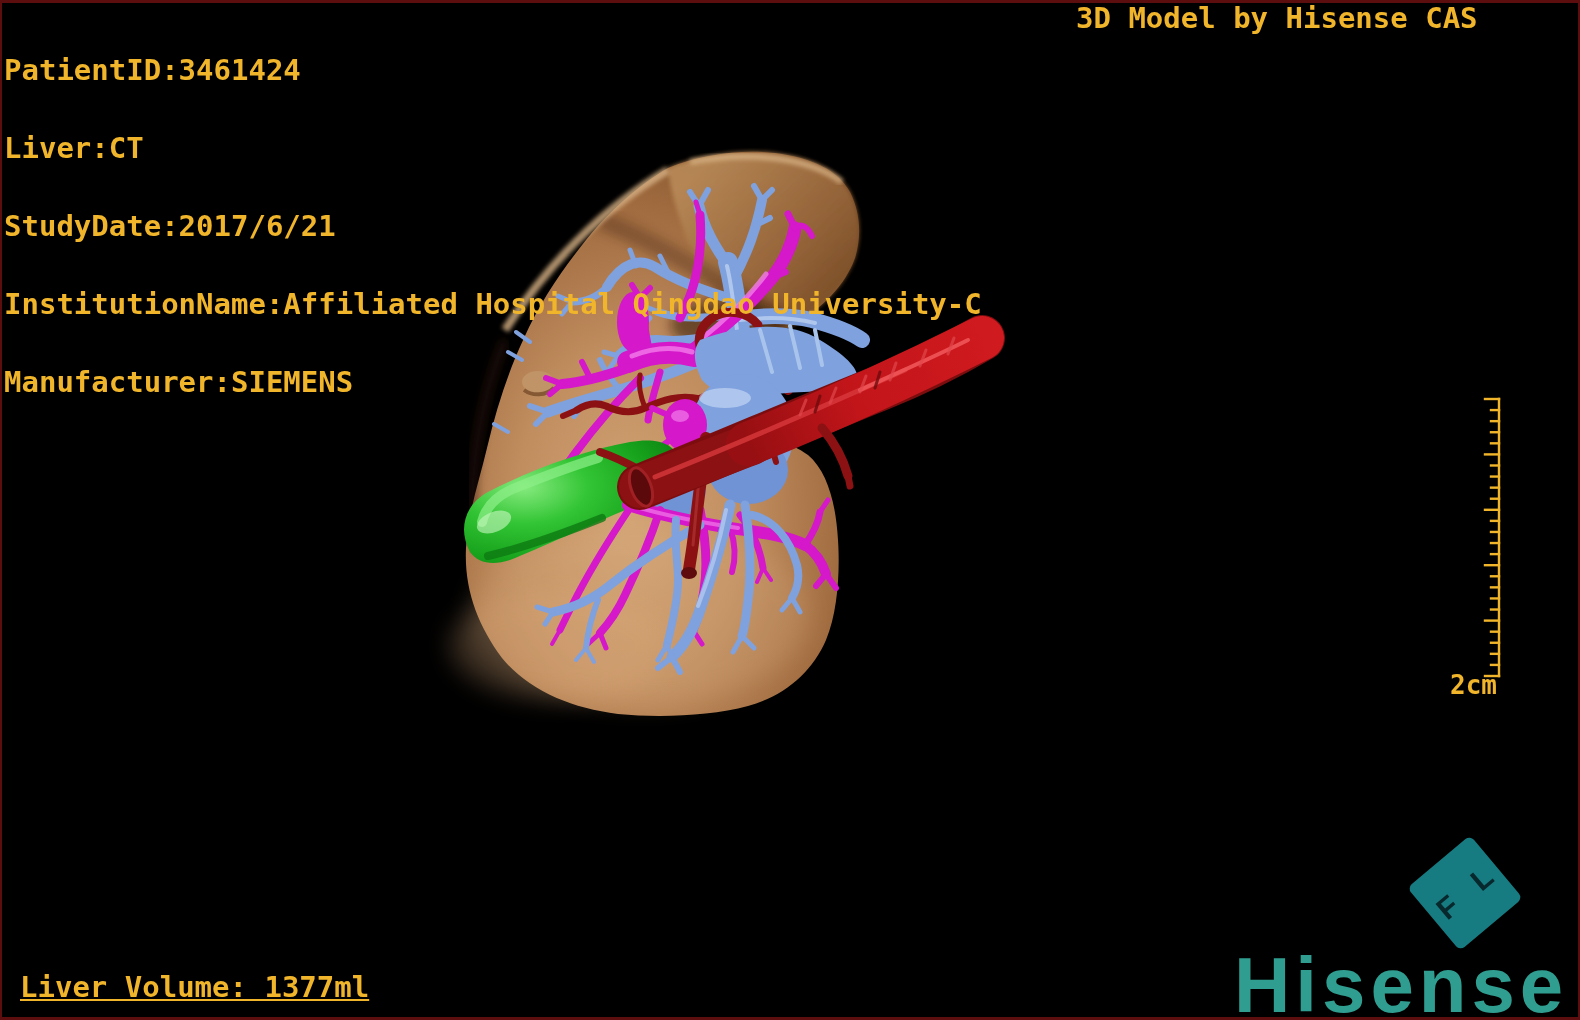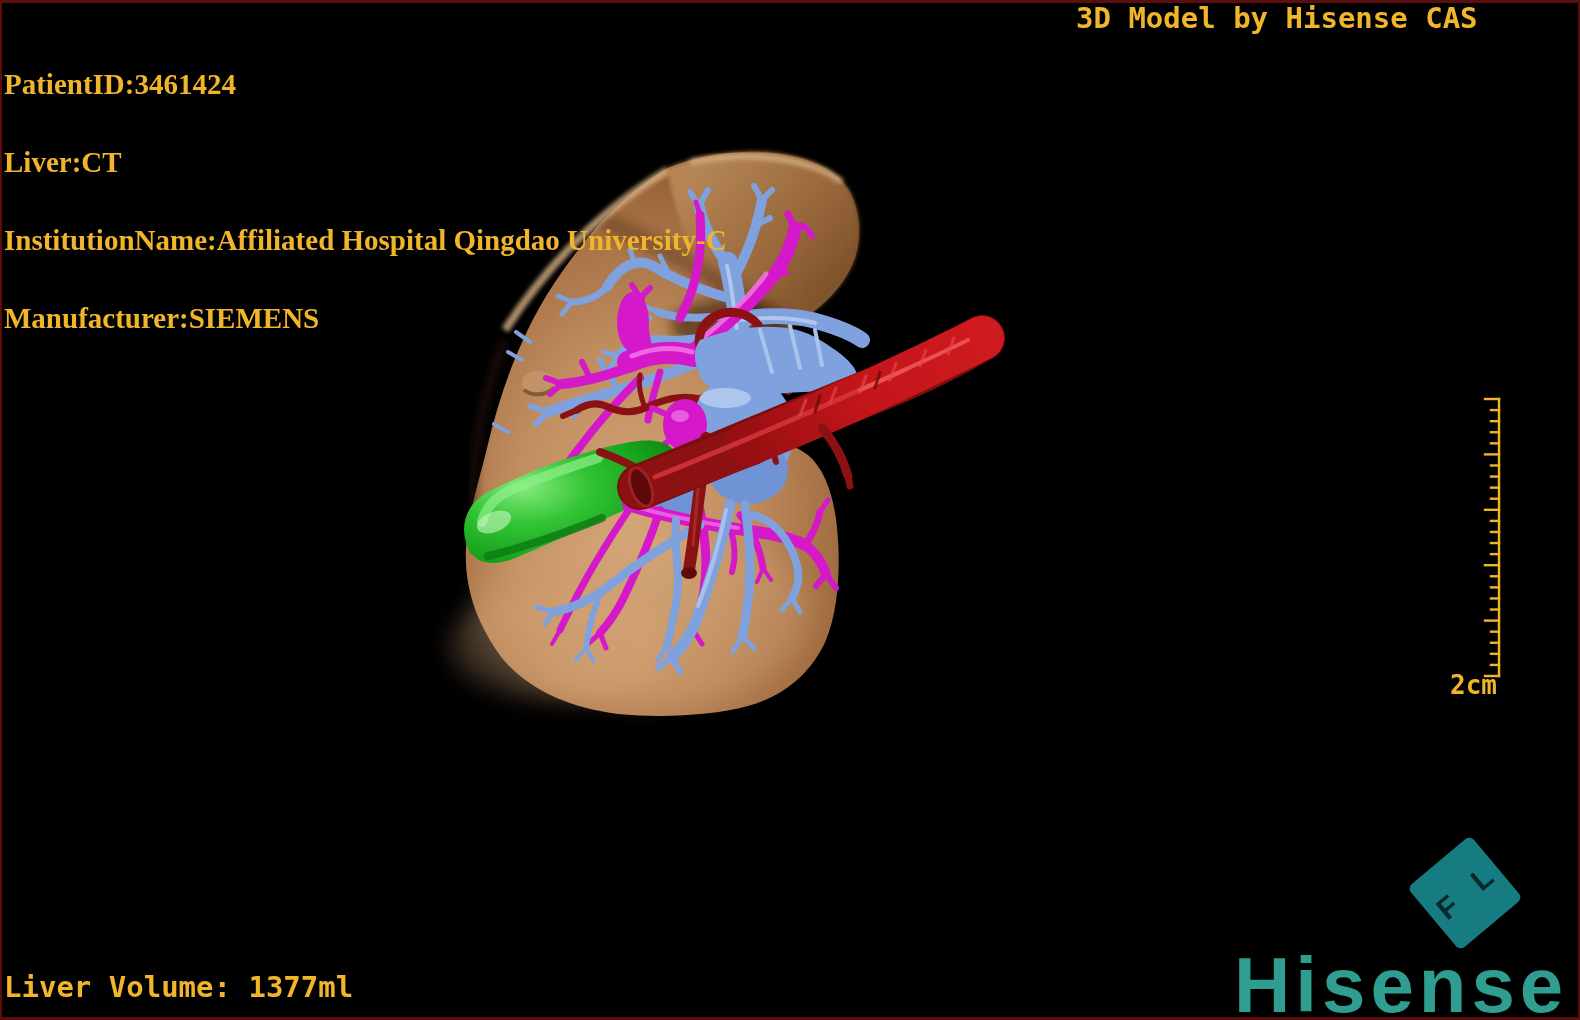--- a/index.html
+++ b/index.html
@@ -1,22 +1,22 @@
 <!DOCTYPE html>
 <html style="--c-gold: #f0b52a; --c-frame: #5c0d0d; --c-logoTeal: #2f9e90; --c-badgeTeal: #177c82; --c-blue: #7fa1de; --c-magenta: #d418ca; --c-arteryDark: #8c1113; --c-arteryBright: #c2151a; --c-green: #21b32b; --c-liver: #b5855a;"><head>
 <meta charset="utf-8">
 <title>3D Model by Hisense CAS</title>
 <style>
   html,body{margin:0;padding:0;background:#000;width:1580px;height:1020px;overflow:hidden;}
   body{position:relative;font-family:"DejaVu Sans Mono", monospace;}
   .frame{position:absolute;inset:0;border:2px solid var(--c-frame,#5c0d0d);border-top-width:3px;border-bottom-width:3px;pointer-events:none;z-index:50;}
   .hud{position:absolute;color:var(--c-gold,#f0b52a);font-weight:bold;font-size:29px;line-height:26px;white-space:pre;z-index:20;}
-  #patient-info{left:4px;top:19px;font-family:Liberation Serif, serif;}
+  #patient-info{left:4px;top:5px;}
   #watermark{left:1076px;top:5px;}
-  #volume-readout{left:4px;top:974px;}
+  #volume-readout{left:20px;top:974px;text-decoration:underline;}
   #scale-label{left:1450px;top:672px;font-size:26px;}
   #viewport{position:absolute;inset:0;z-index:1;cursor:grab;}
   #viewport svg{position:absolute;left:0;top:0;}
   #ruler{position:absolute;left:1442px;top:396px;width:62px;height:286px;z-index:20;}
   #ruler-ticks{stroke:var(--c-gold,#f0b52a);stroke-width:2.4;stroke-linecap:square;}
   .t-blue{stroke:var(--c-blue,#7fa1de);}
   .t-blue-hl{stroke:#c3d6f4;}
   .t-mag{stroke:var(--c-magenta,#d418ca);}
   .t-mag-hl{stroke:#f27ae9;}
   .t-dred{stroke:var(--c-arteryDark,#8c1113);}
@@ -226,20 +226,21 @@
     <ellipse cx="641" cy="487" rx="10" ry="20" fill="#5c090b" stroke="#a02024" stroke-width="3" transform="rotate(-20 641 487)"></ellipse>
     <path class="t-dred" stroke-width="9" d="M 822 428 C 834 442 843 458 848 476"></path>
     <path class="t-dred" stroke-width="7" d="M 848 476 L 850 486"></path>
   </g>
 </svg>
 </div>
 
 <div id="patient-info" class="hud">
   <div>PatientID:3461424</div>
   <div>Liver:CT</div>
+  <div>StudyDate:2017/6/21</div>
   <div>InstitutionName:Affiliated Hospital Qingdao University-C</div>
   <div>Manufacturer:SIEMENS</div>
 </div>
 
 <div id="watermark" class="hud">3D Model by Hisense CAS</div>
 
 <div id="volume-readout" class="hud">Liver Volume: 1377ml</div>
 
 <svg id="ruler">
   <g id="ruler-ticks">

